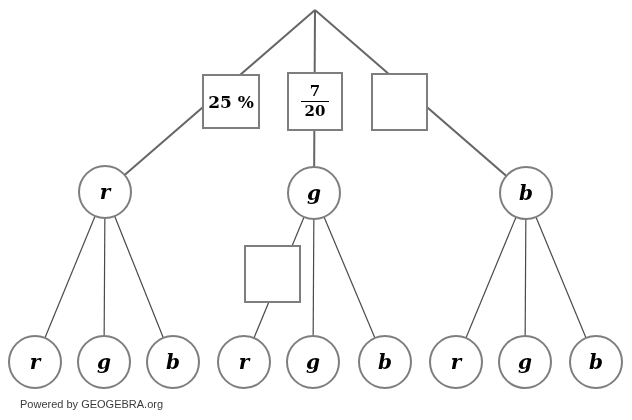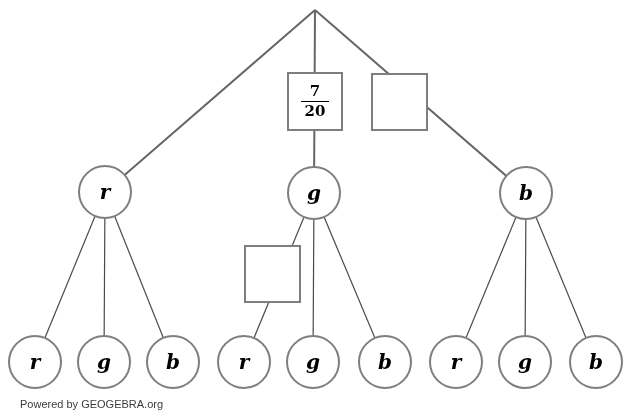--- a/index.html
+++ b/index.html
@@ -87,20 +87,23 @@
       <line x1="105" y1="192" x2="173" y2="362"></line>
       <line x1="314" y1="193" x2="244" y2="362"></line>
       <line x1="314" y1="193" x2="313" y2="362"></line>
       <line x1="314" y1="193" x2="385" y2="362"></line>
       <line x1="526" y1="193" x2="456" y2="362"></line>
       <line x1="526" y1="193" x2="525" y2="362"></line>
       <line x1="526" y1="193" x2="596" y2="362"></line>
     </g>
   </svg>
 
+  <div class="pbox" style="left:202px; top:74px; width:58px; height:55px;">
+    <span>25 %</span>
+  </div>
 
   <div class="pbox" style="left:287px; top:72px; width:56px; height:59px;">
     <span class="frac">
       <span class="num">7</span>
       <span class="den">20</span>
     </span>
   </div>
 
   <div class="pbox" style="left:371px; top:73px; width:57px; height:58px;">
     <span></span>

